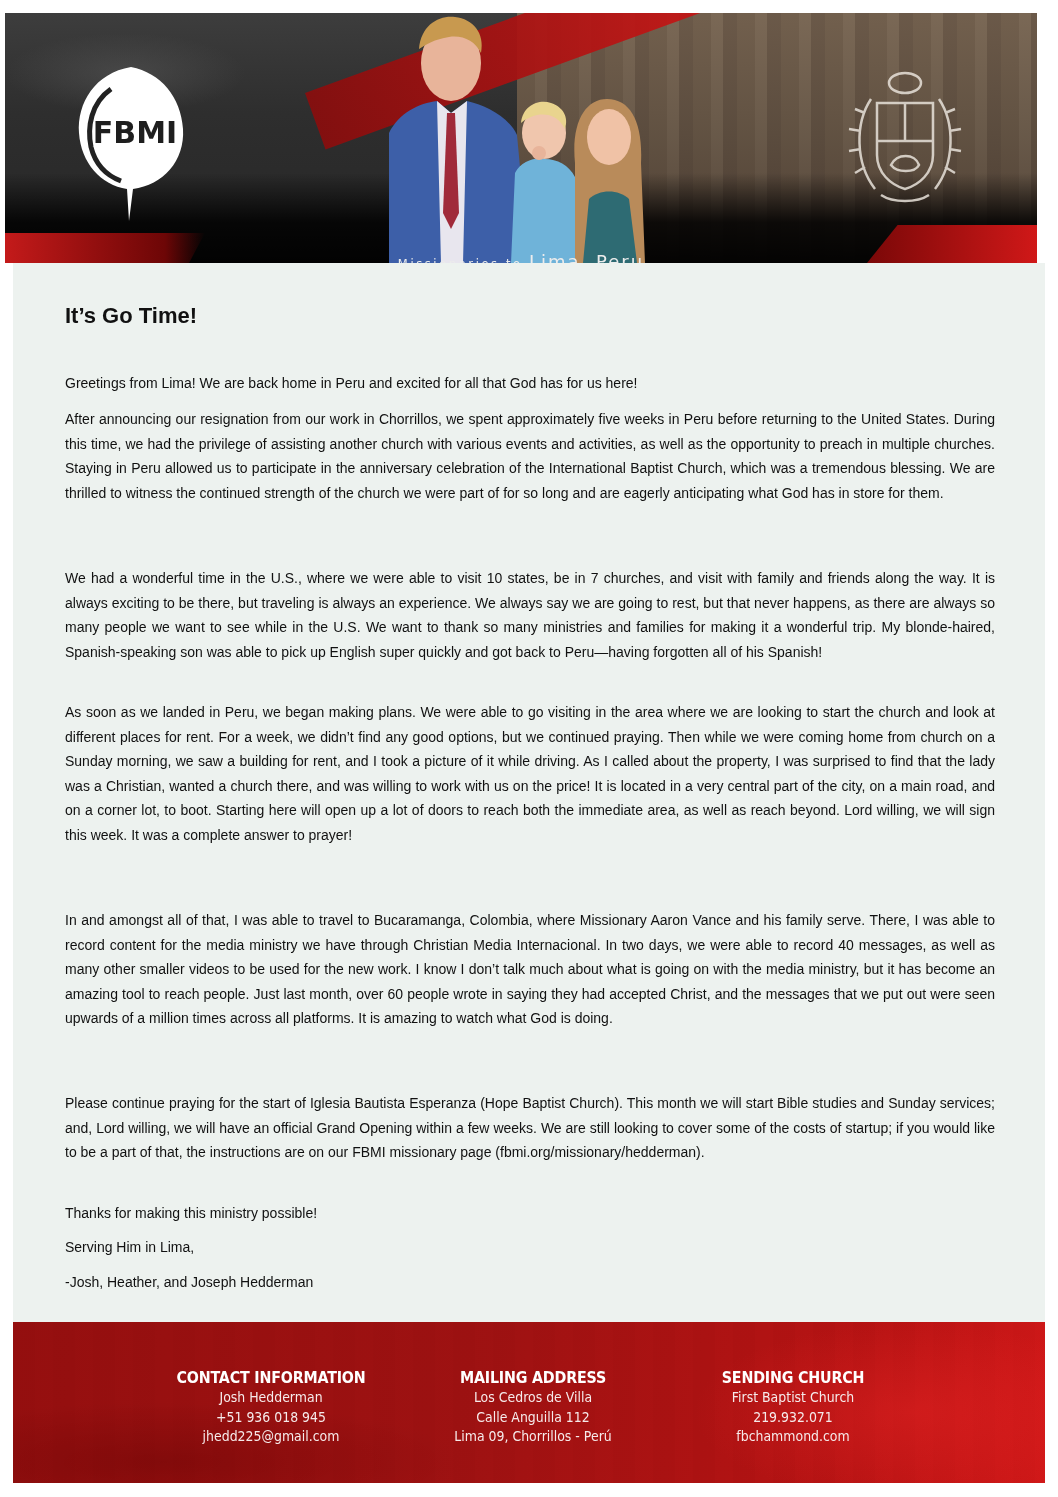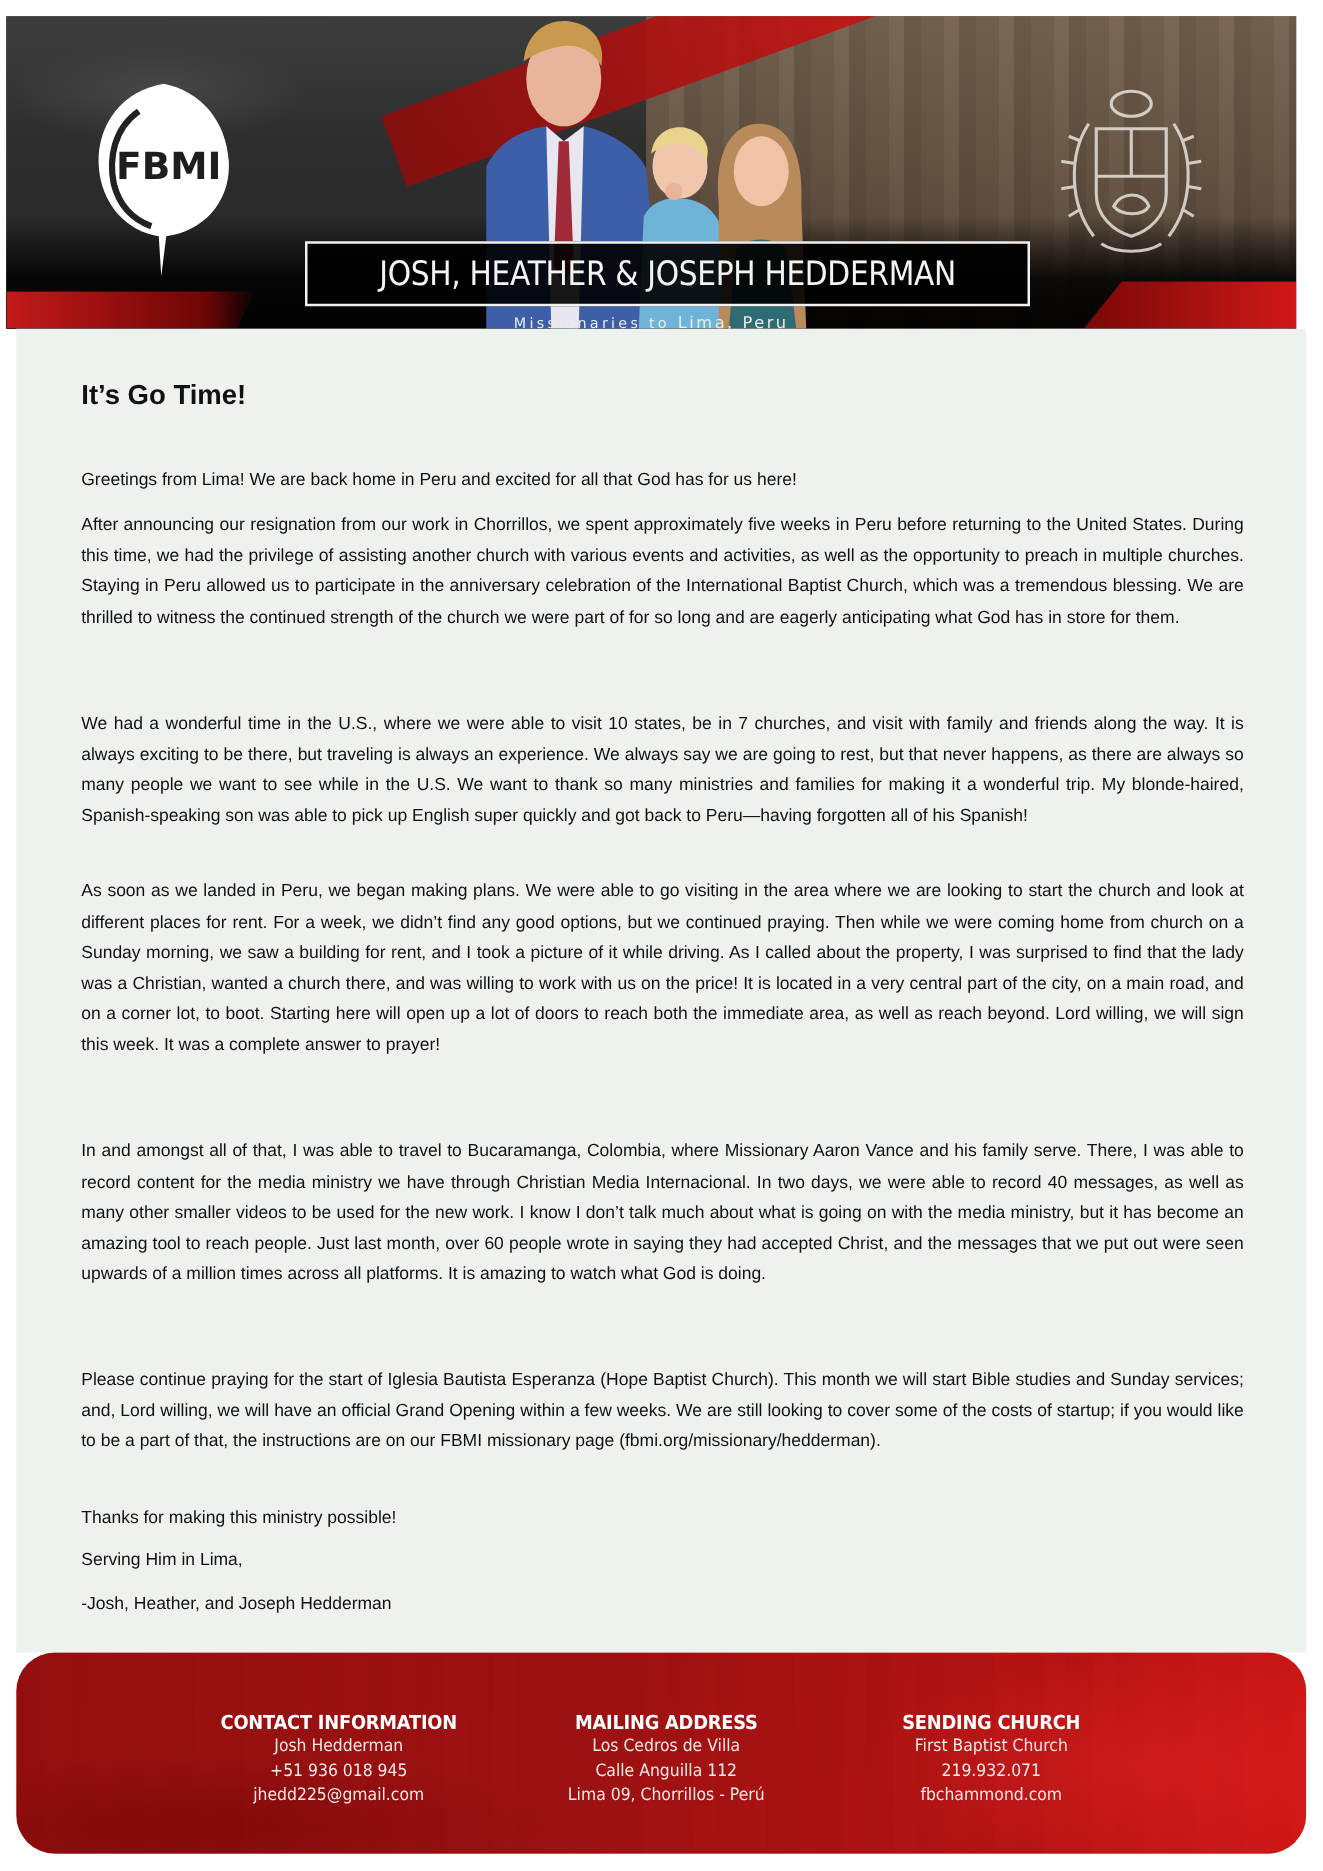--- a/index.html
+++ b/index.html
@@ -69,41 +69,40 @@
     display: flex; align-items: center; justify-content: center;
   }
   .title-box span {
     color: #f4f4f4; font-family: "DejaVu Sans", sans-serif; font-size: 27px; letter-spacing: -0.3px;
     font-weight: normal; white-space: nowrap; transform: scaleX(.88);
   }
   .subtitle {
     position: absolute; left: 0; width: 100%; top: 238px; text-align: center;
     color: #ececec; font-family: "DejaVu Sans", sans-serif; font-size: 11.5px; letter-spacing: 2.6px;
   }
-  .subtitle .strong { font-size: 13px; letter-spacing: 2px; }
+  .subtitle .strong { font-size: 18px; letter-spacing: 2px; }
 
   
   .letter {
     position: absolute; left: 13px; top: 263px; width: 1032px; height: 1059px;
     background: #edf2ef;
   }
   .heading {
     position: absolute; left: 52px; top: 40px;
     font-weight: bold; font-size: 22px; color: #111;
   }
   .para { position: absolute; left: 52px; width: 930px; text-align: justify; font-size: 14px; line-height: 24.6px; }
   .para.last-left { text-align: left; }
 
   
   .footer {
     position: absolute; left: 13px; top: 1322px; width: 1032px; height: 161px; overflow: hidden;
     background:
       linear-gradient(100deg, rgba(150,15,15,.92) 0%, rgba(160,18,18,.9) 45%, rgba(190,20,20,.85) 80%, rgba(215,25,25,.9) 100%),
       repeating-linear-gradient(90deg, #7a0a0a 0 22px, #8c1010 22px 40px);
-    border-radius: 31px;
   }
   .footer .texture {
     position: absolute; left: 0; top: 0; width: 100%; height: 100%;
     background:
       radial-gradient(ellipse 300px 60px at 150px 140px, rgba(90,0,0,.35), transparent),
       radial-gradient(ellipse 220px 90px at 900px 90px, rgba(240,40,40,.35), transparent);
   }
   .footer-col {
     position: absolute; top: 46px; text-align: center; color: #f6eaea;
     font-family: "DejaVu Sans", sans-serif;
@@ -162,23 +161,20 @@
       <path d="M32 34 L88 34 L88 86 C88 104 74 116 60 120 C46 116 32 104 32 86 Z"></path>
       <line x1="32" y1="72" x2="88" y2="72"></line>
       <line x1="60" y1="34" x2="60" y2="72"></line>
       <path d="M46 96 C52 84 70 84 74 96 C70 104 52 104 46 96 Z"></path>
       <path d="M26 30 C10 54 10 94 30 120 M20 44 L10 40 M16 62 L4 60 M16 80 L4 82 M20 98 L10 104"></path>
       <path d="M94 30 C110 54 110 94 90 120 M100 44 L110 40 M104 62 L116 60 M104 80 L116 82 M100 98 L110 104"></path>
       <path d="M36 126 C48 134 72 134 84 126"></path>
     </svg>
   </div>
 
-  <div class="title-box">
-    <span>JOSH, HEATHER &amp; JOSEPH HEDDERMAN</span>
-  </div>
   <div class="subtitle">
     <span>Missionaries to </span><span class="strong">Lima, Peru</span>
   </div>
 </header>
 
 <main class="letter">
   <h1 class="heading">It’s Go Time!</h1>
 
   <p class="para last-left" style="top:108px;">Greetings from Lima! We are back home in Peru and excited for all that God has for us here!</p>
   <p class="para" style="top:144px;">After announcing our resignation from our work in Chorrillos, we spent approximately five weeks in Peru before returning to the United States. During this time, we had the privilege of assisting another church with various events and activities, as well as the opportunity to preach in multiple churches. Staying in Peru allowed us to participate in the anniversary celebration of the International Baptist Church, which was a tremendous blessing. We are thrilled to witness the continued strength of the church we were part of for so long and are eagerly anticipating what God has in store for them.</p>

